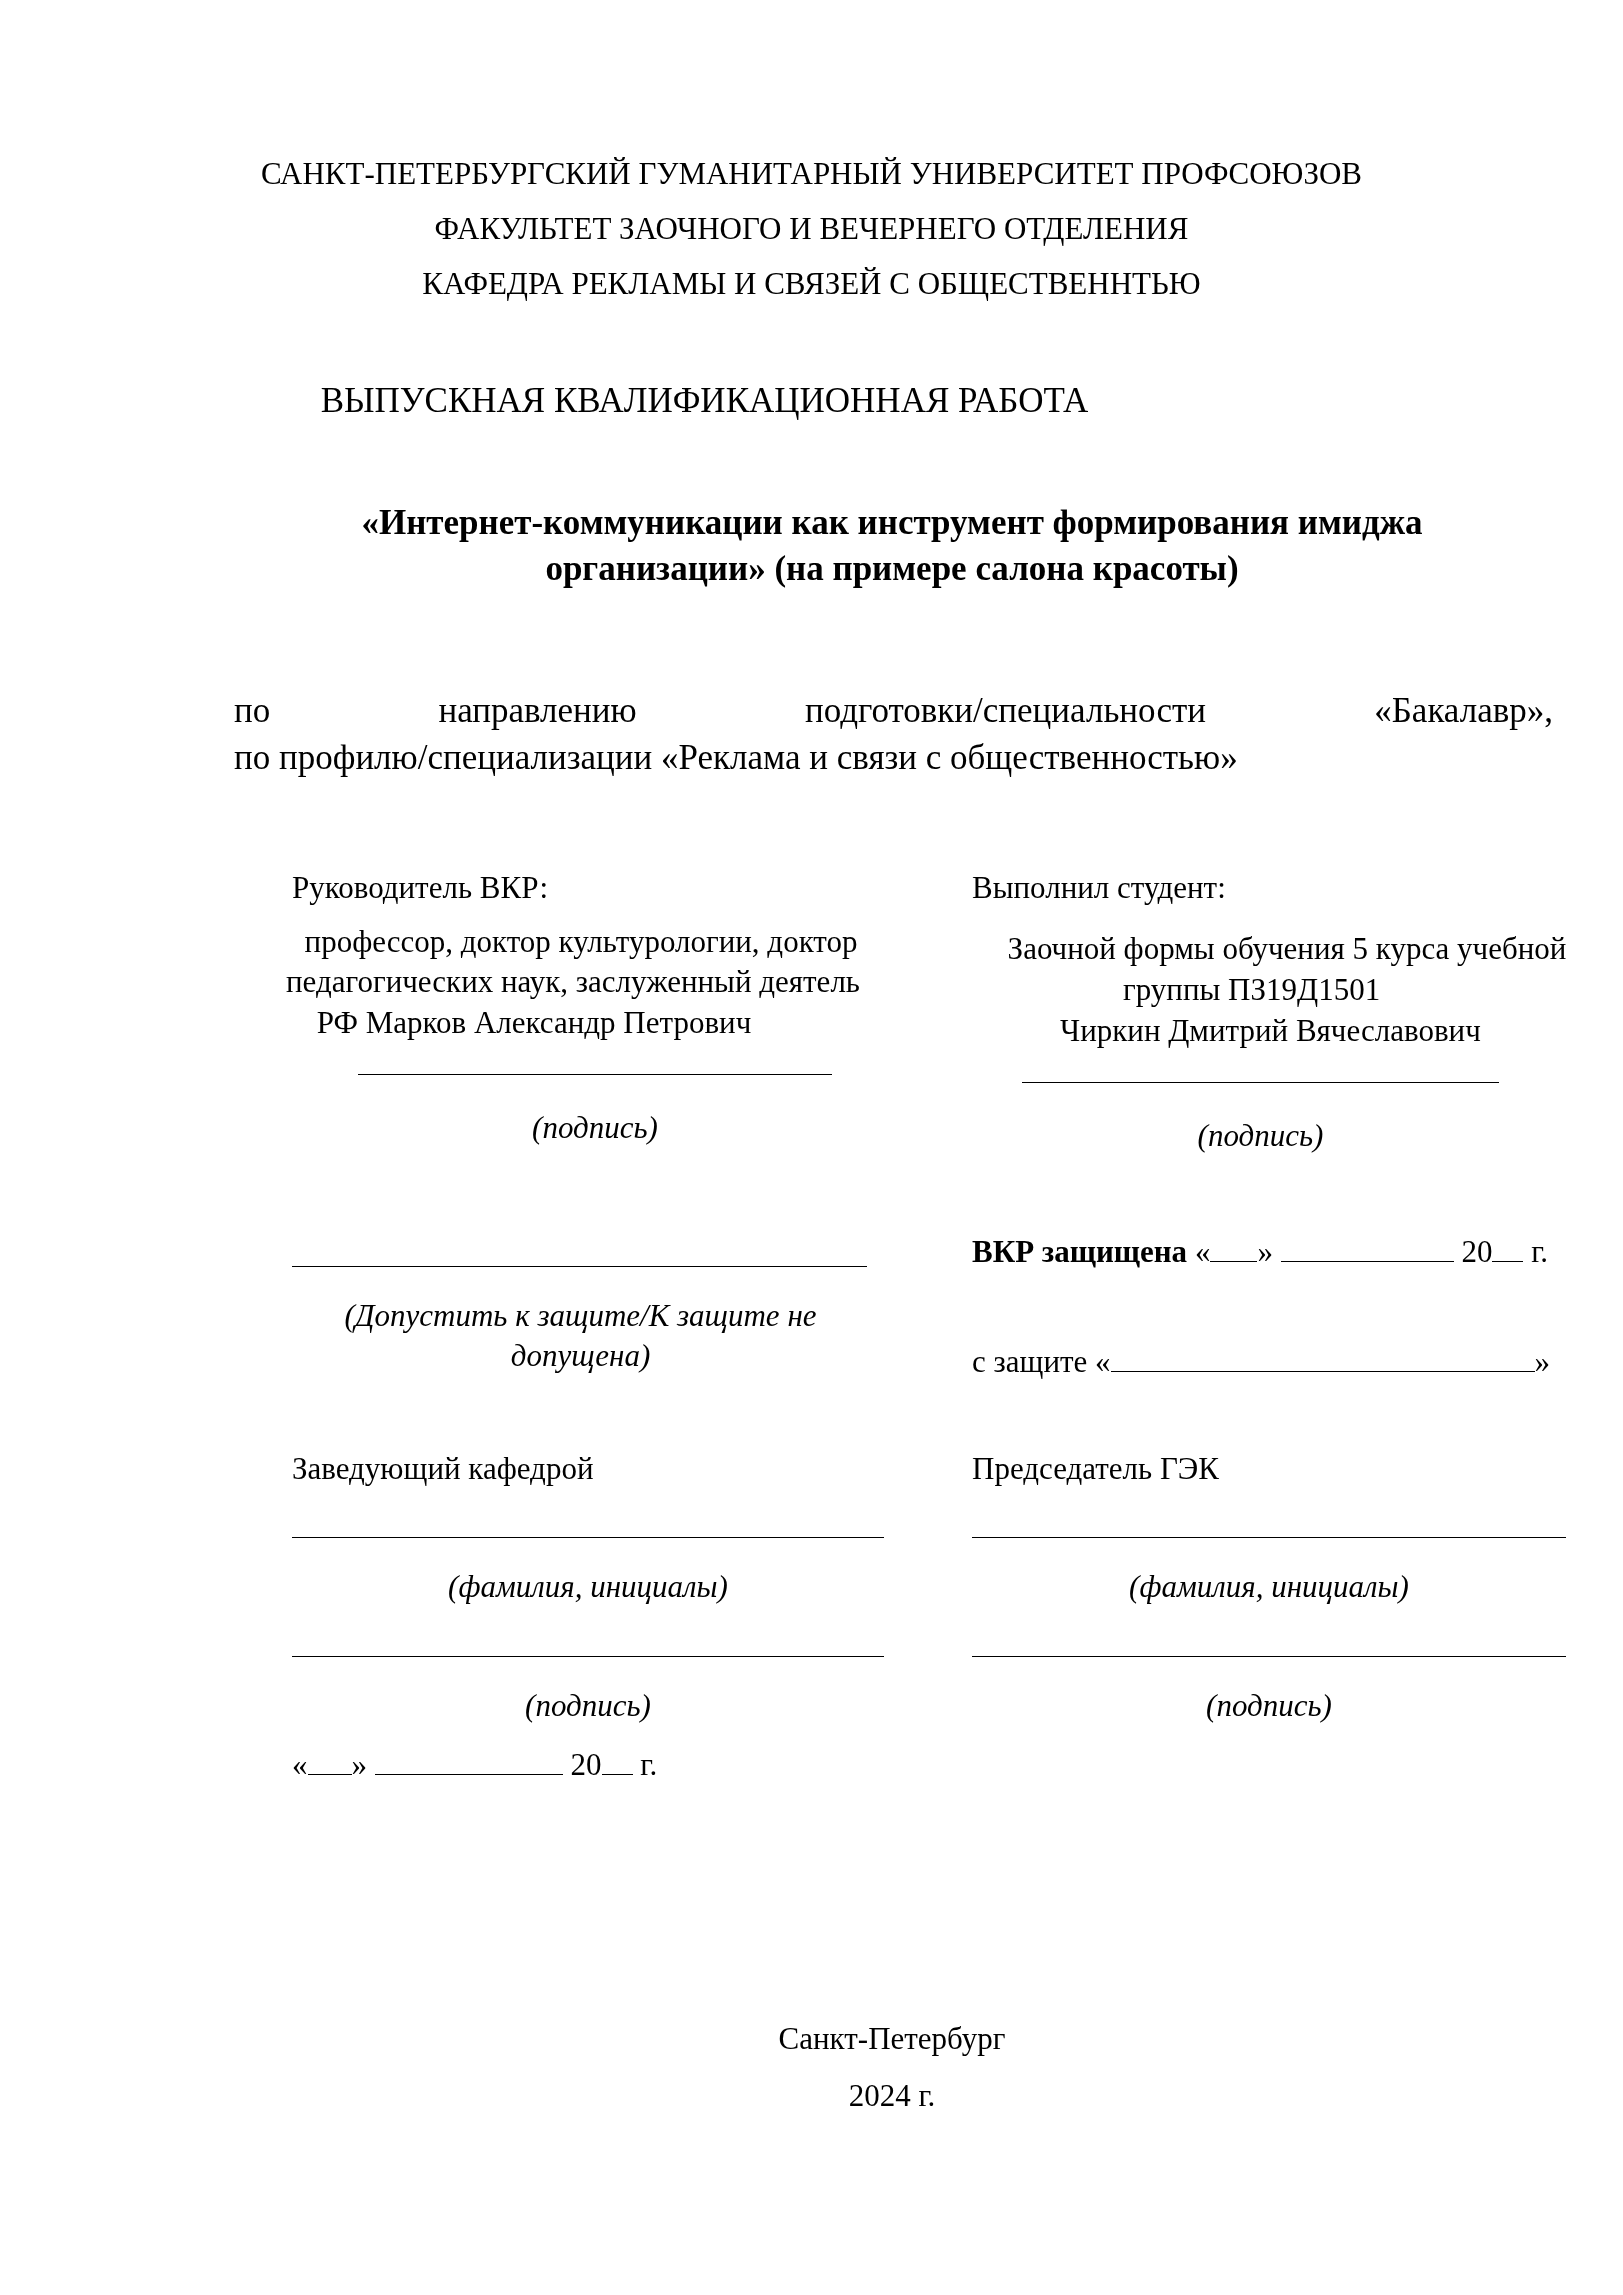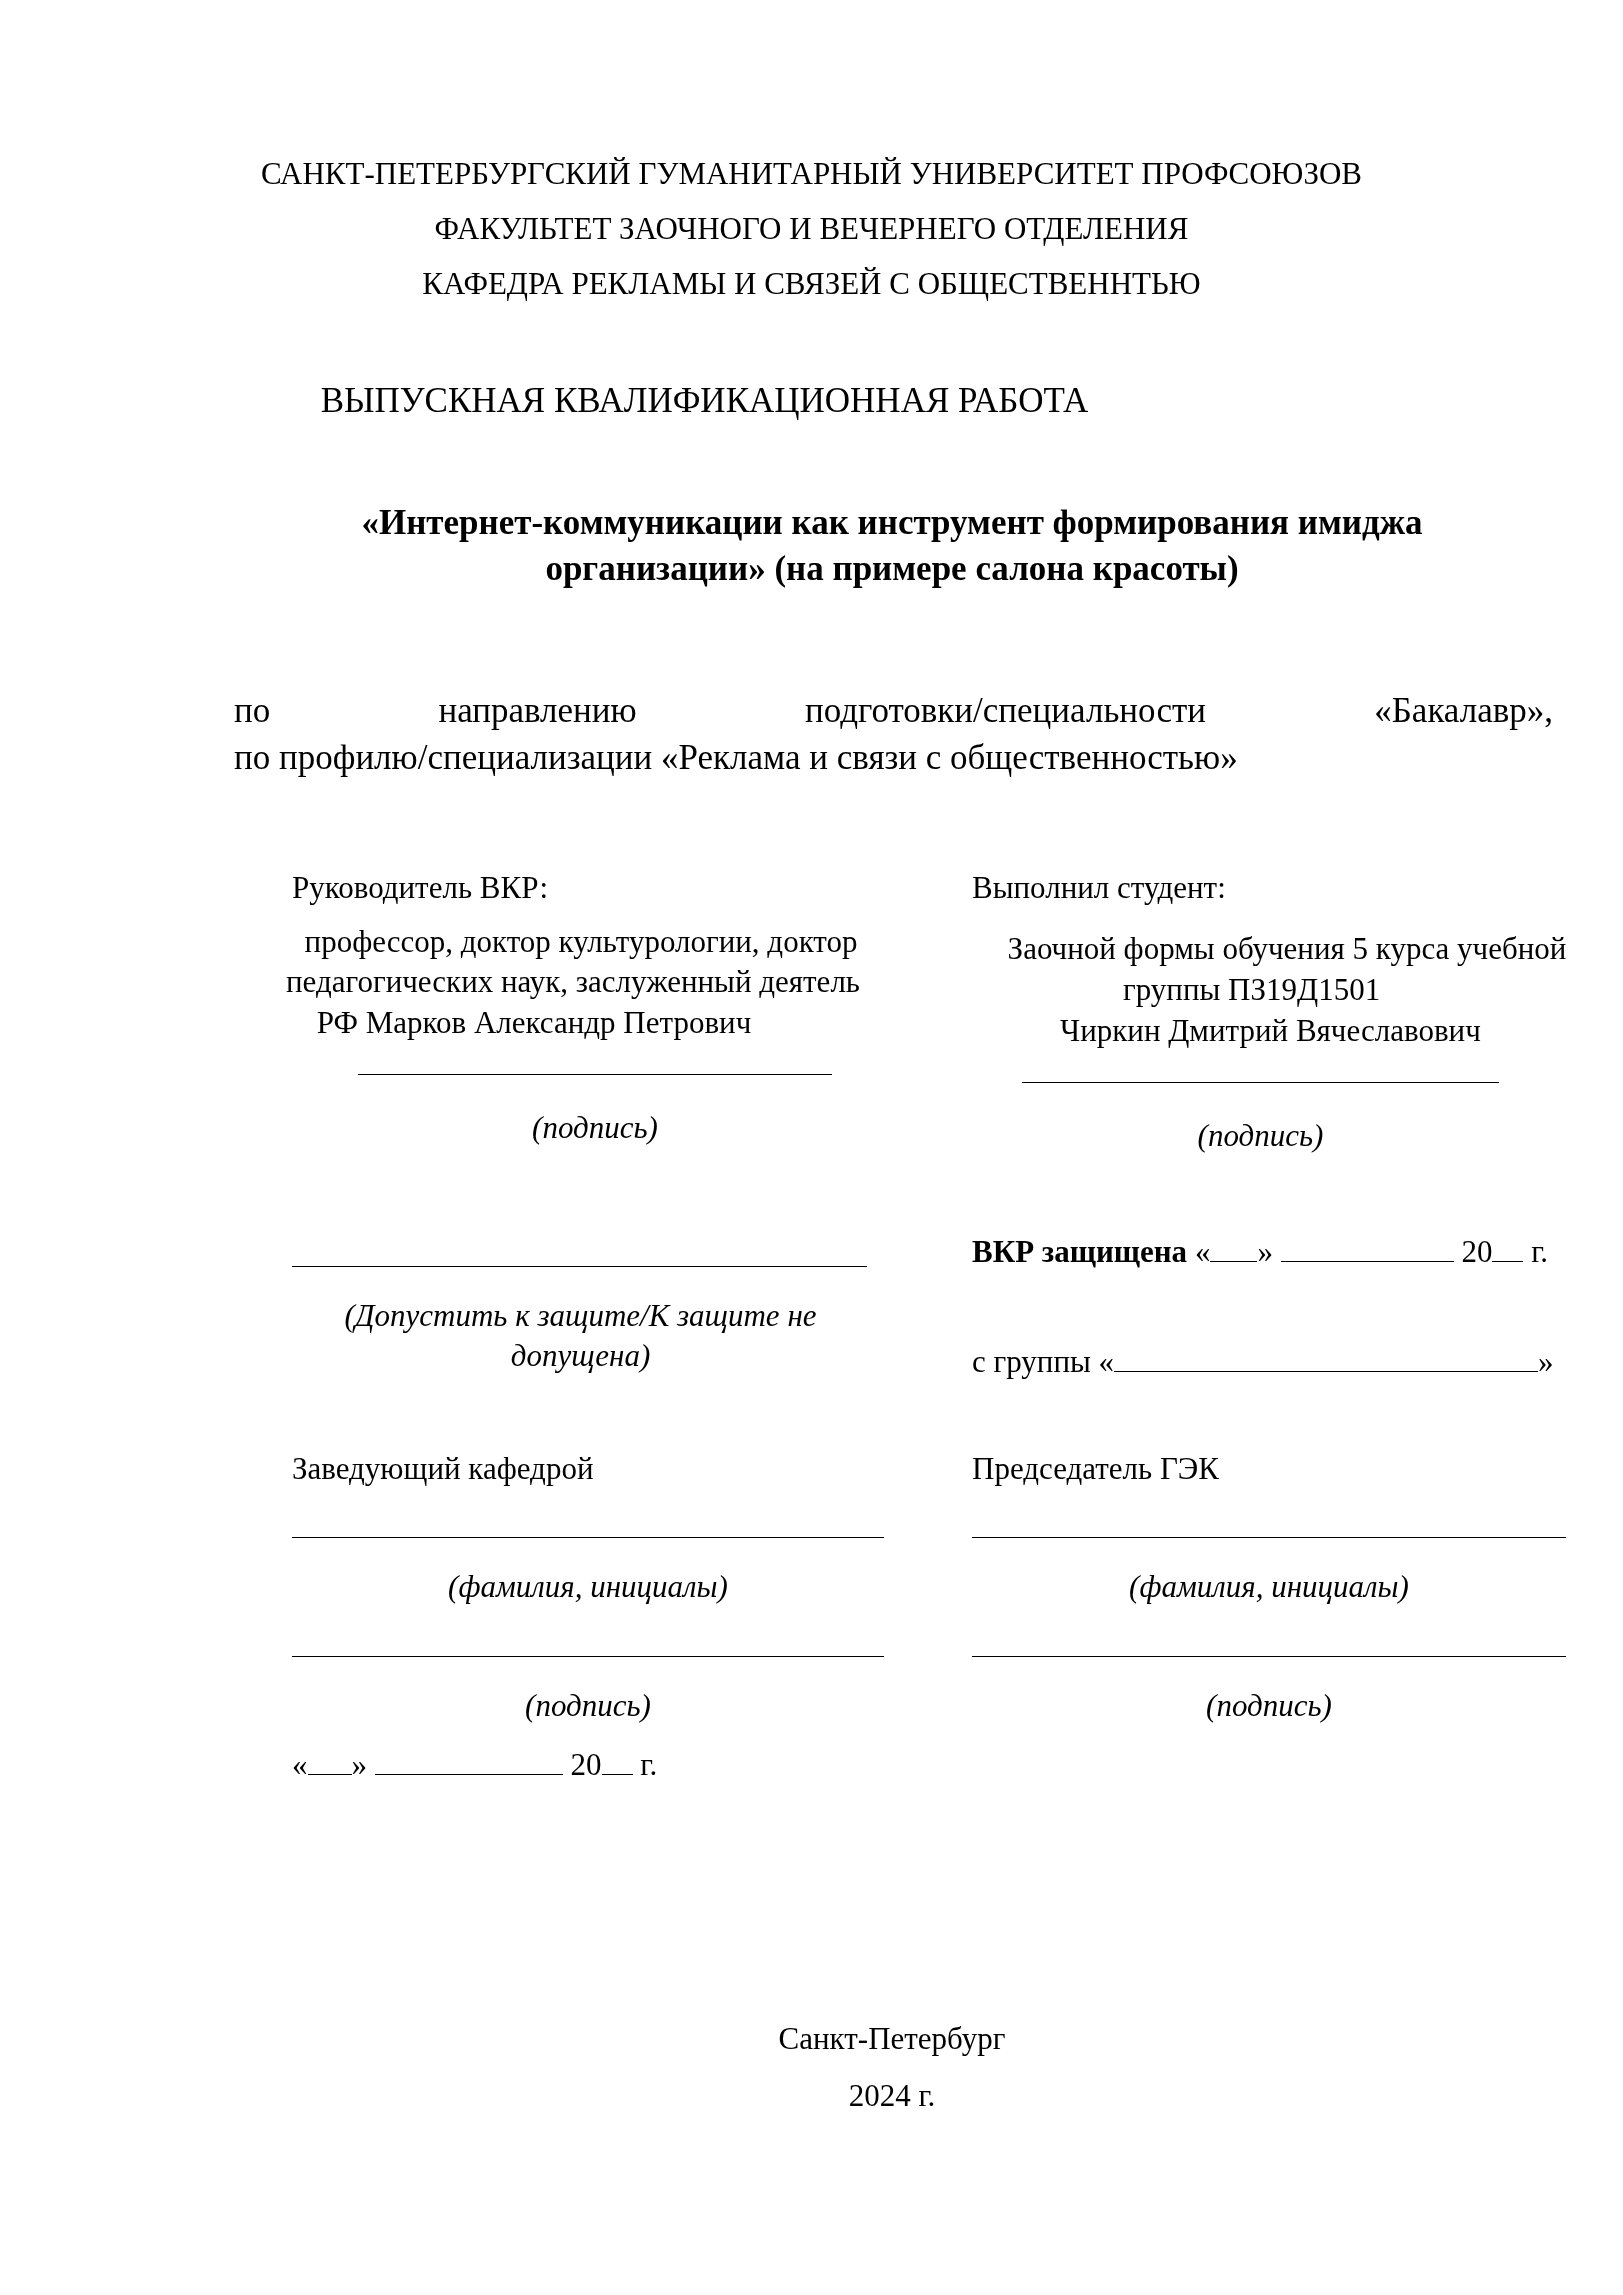--- a/index.html
+++ b/index.html
@@ -49,21 +49,21 @@
 <div class="abs center t ital" style="left:1022px;width:477px;top:1115px;">(подпись)</div>
 
 <div class="rule" style="left:292px;width:575px;top:1266px;"></div>
 <div class="abs center t ital" style="left:298px;width:565px;top:1295px;">(Допустить к защите/К защите не</div>
 <div class="abs center t ital" style="left:298px;width:565px;top:1335px;">допущена)</div>
 
 <div class="abs t" style="left:972px;top:1231px;">
   <span class="bold">ВКР защищена</span><span> «</span><span class="blank" style="width:47px;"></span><span>» </span><span class="blank" style="width:173px;"></span><span> 20</span><span class="blank" style="width:31px;"></span><span> г.</span>
 </div>
 <div class="abs t" style="left:972px;top:1341px;">
-  <span>с группы «</span><span class="blank" style="width:424px;"></span><span>»</span>
+  <span>с защите «</span><span class="blank" style="width:424px;"></span><span>»</span>
 </div>
 
 <div class="abs t" style="left:292px;top:1448px;">Заведующий кафедрой</div>
 <div class="rule" style="left:292px;width:592px;top:1537px;"></div>
 <div class="abs center t ital" style="left:292px;width:592px;top:1566px;">(фамилия, инициалы)</div>
 <div class="rule" style="left:292px;width:592px;top:1656px;"></div>
 <div class="abs center t ital" style="left:292px;width:592px;top:1685px;">(подпись)</div>
 <div class="abs t" style="left:292px;top:1744px;">
   <span>«</span><span class="blank" style="width:44px;"></span><span>» </span><span class="blank" style="width:188px;"></span><span> 20</span><span class="blank" style="width:31px;"></span><span> г.</span>
 </div>

